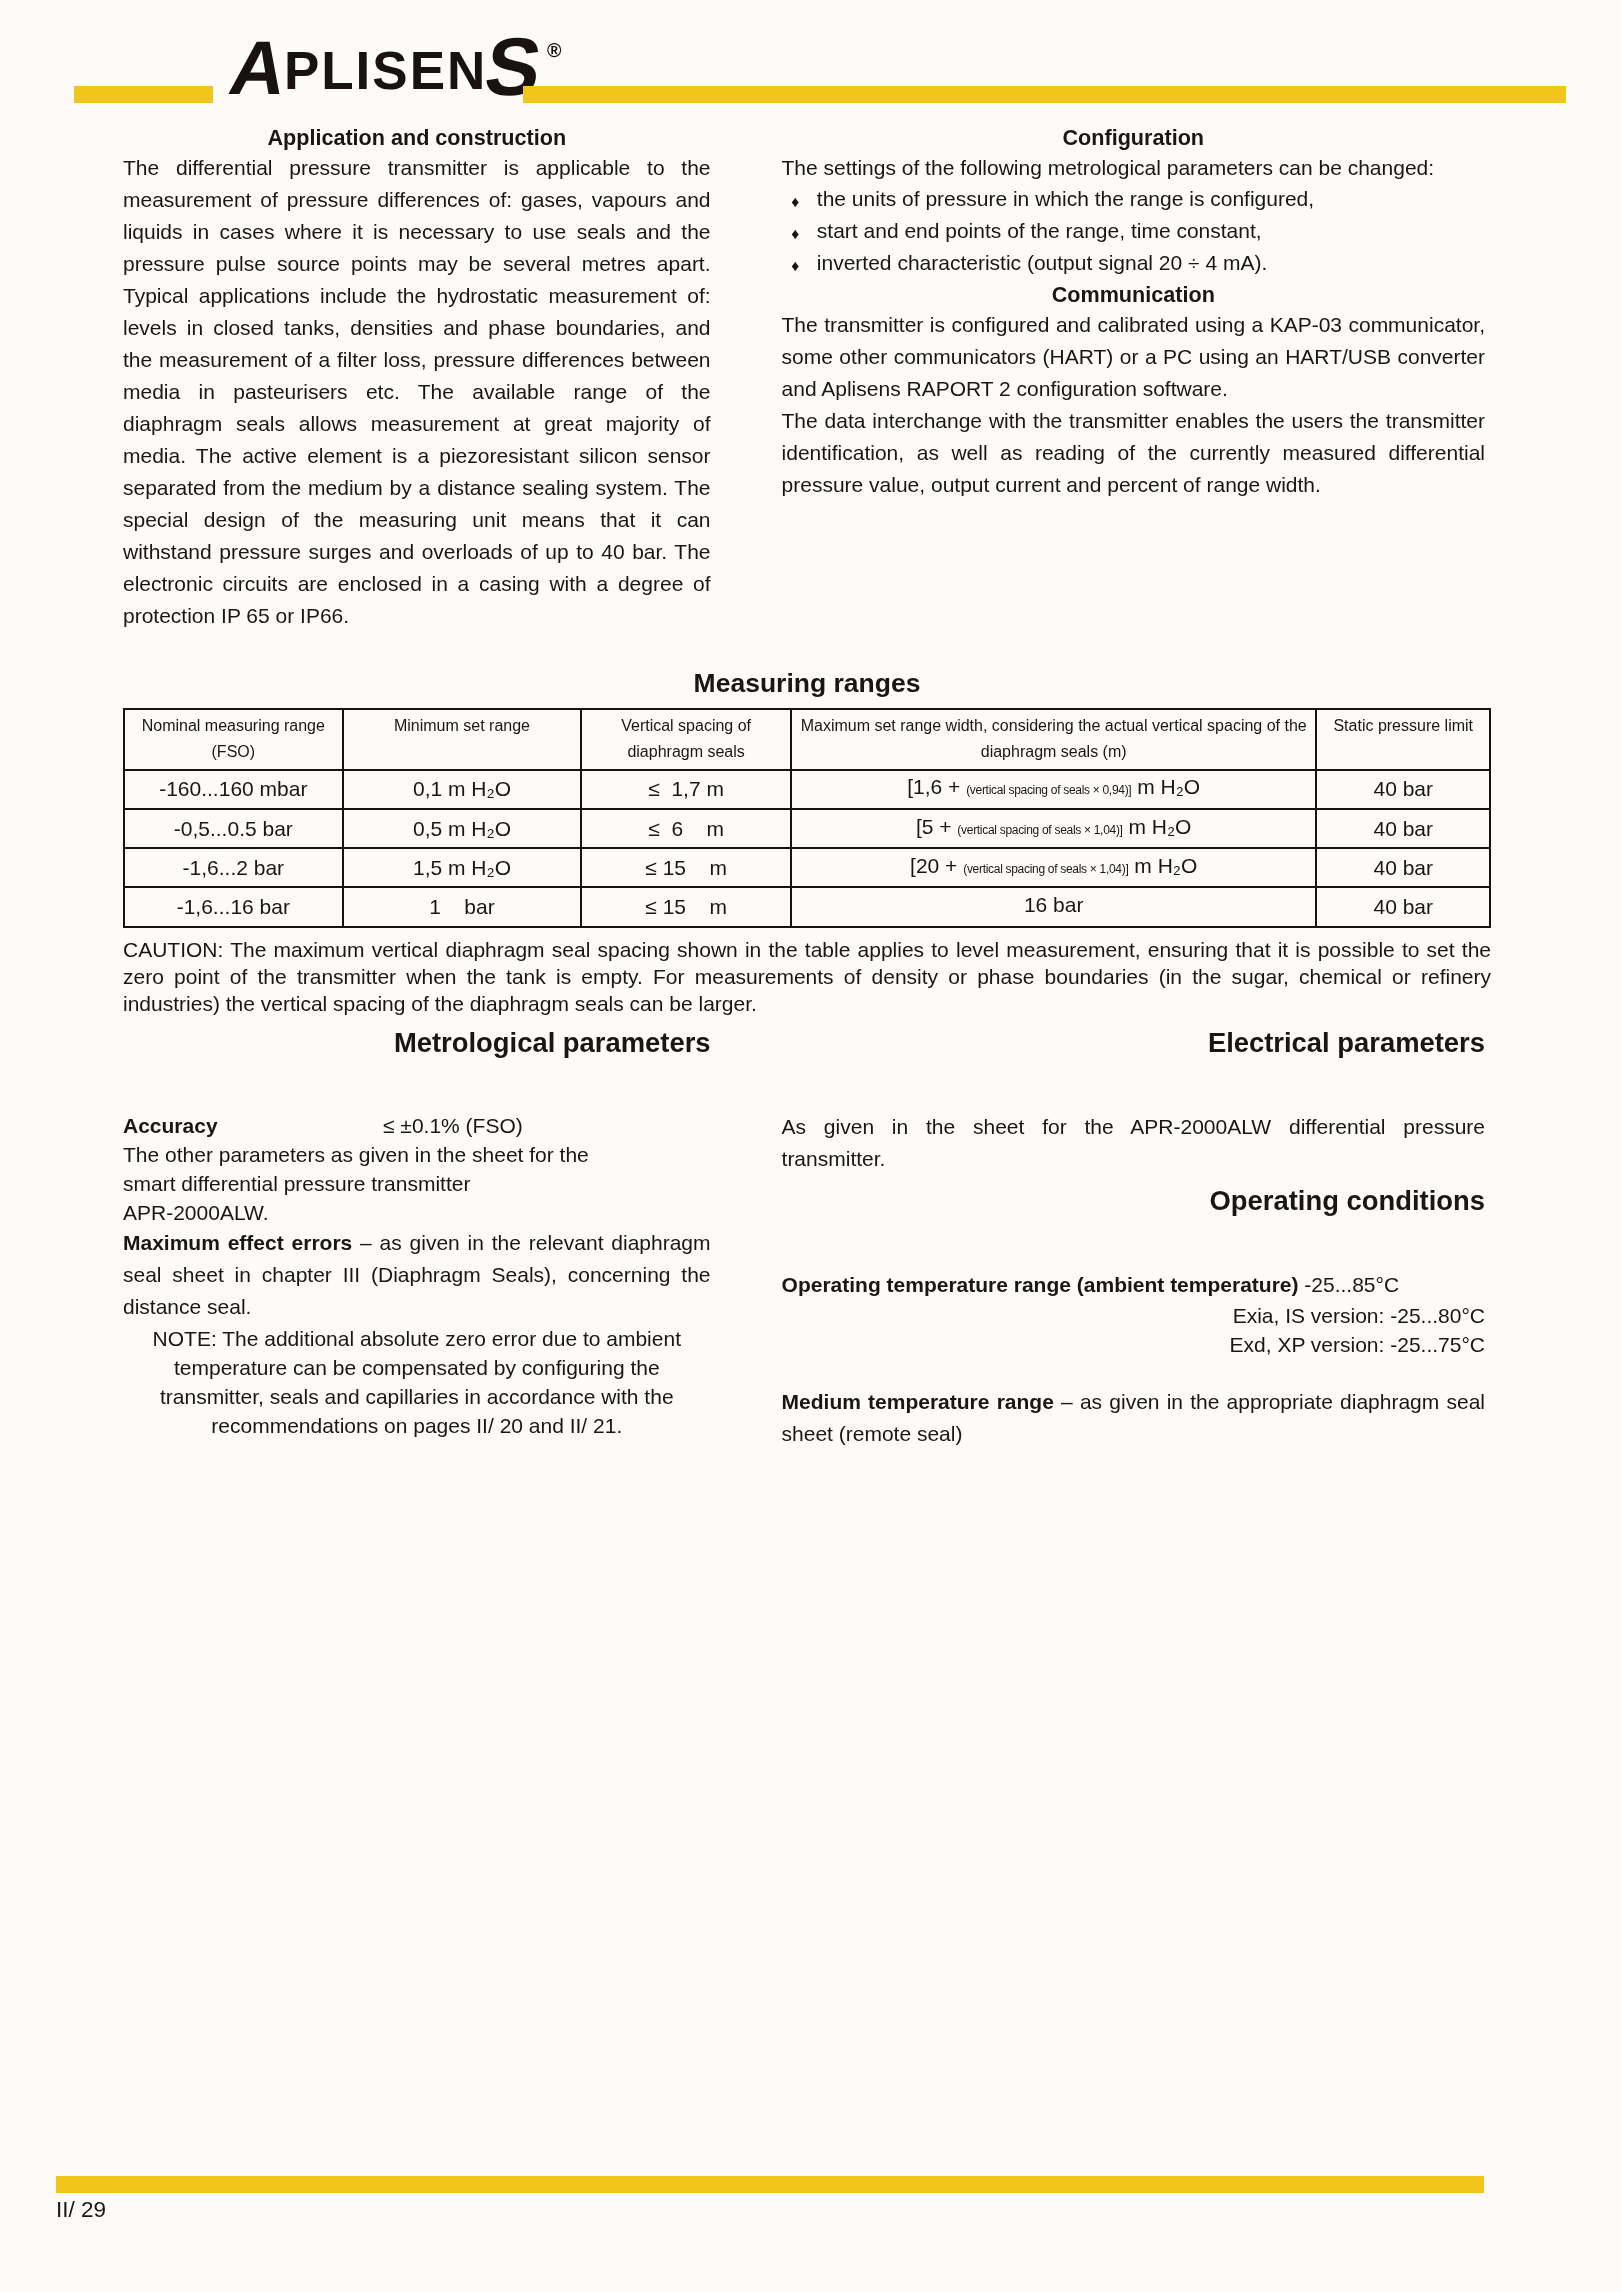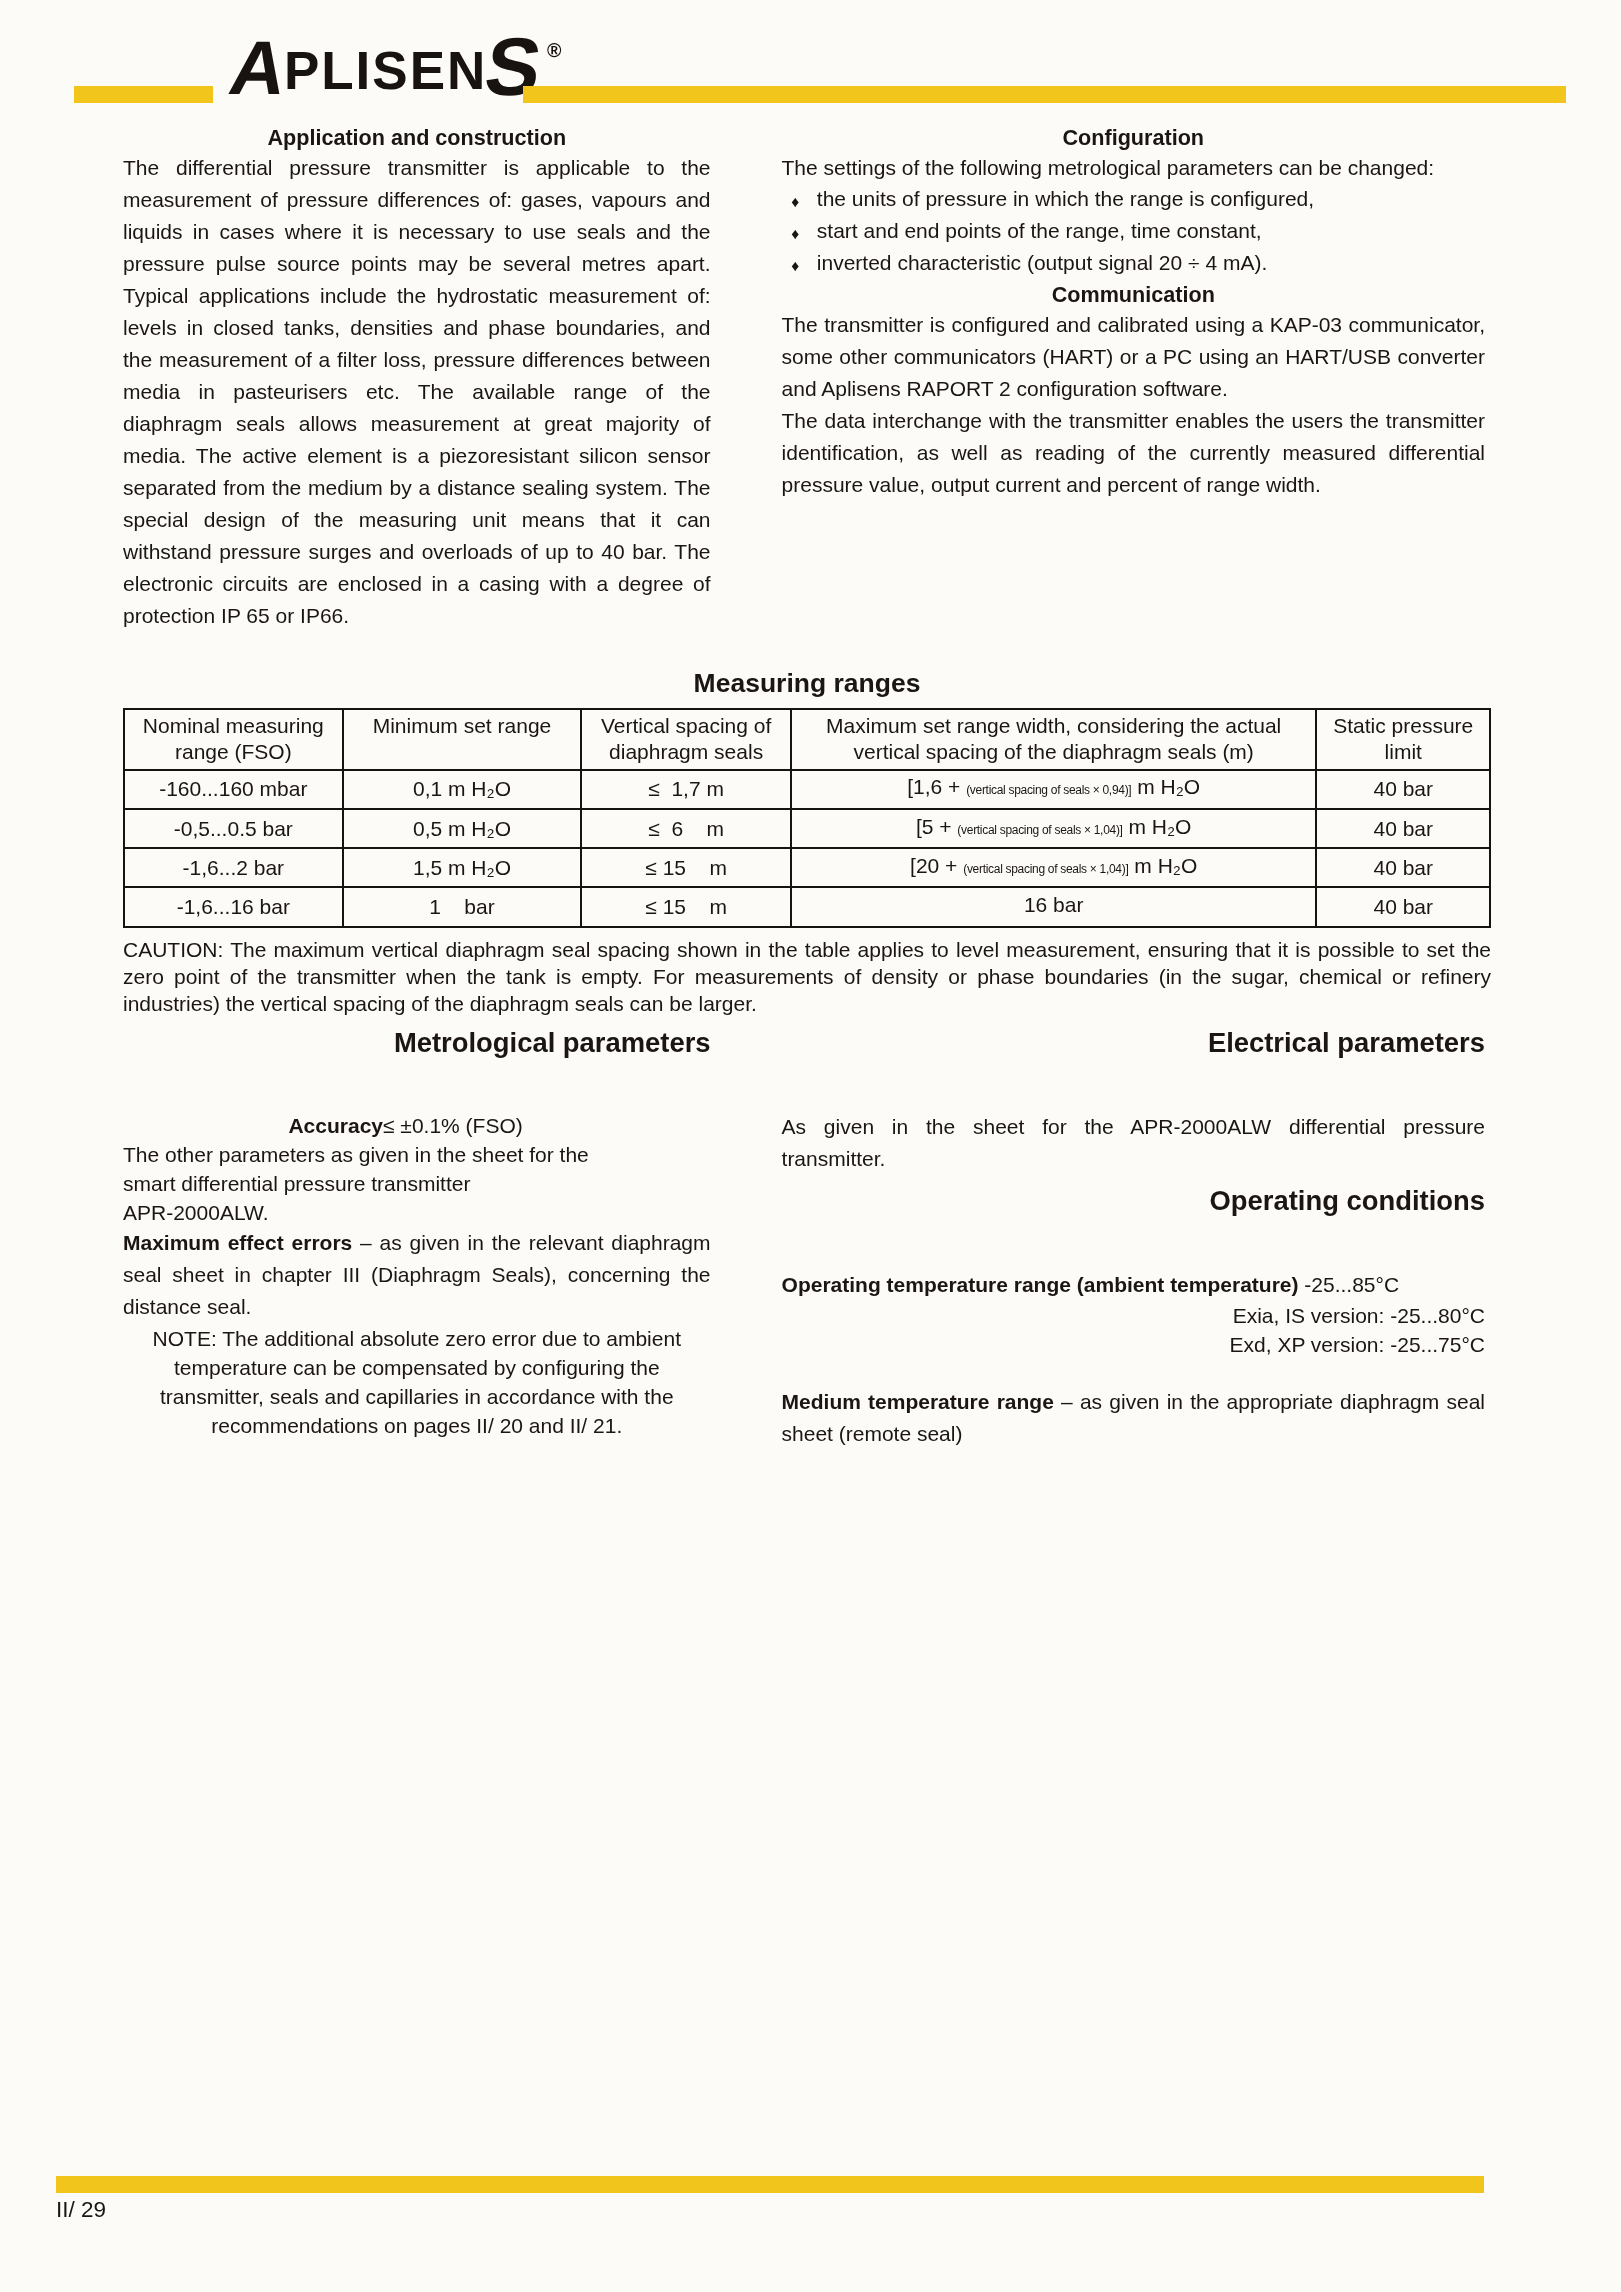--- a/index.html
+++ b/index.html
@@ -31,33 +31,33 @@
   .top-cols { top:123px; }
 
   .bullet { display:flex; font-size:21px; line-height:29px; padding-left:9.8px; }
   .bullet .marker { flex:0 0 25.5px; font-size:15.7px; padding-top:2.9px; }
 
   
   #table-section { position:absolute; left:123px; top:668px; width:1368px; }
   .table-title { font-size:26.5px; font-weight:bold; text-align:center; margin-bottom:8.8px; }
   table { width:100%; border-collapse:collapse; border:2.9px solid #171310; table-layout:fixed; }
   th, td { border:2px solid #171310; }
-  th { font-weight:normal; font-size:21px; line-height:26.5px; vertical-align:top;
+  th { font-weight:normal; font-size:16px; line-height:26.5px; vertical-align:top;
        text-align:center; padding:2.9px 5.9px; }
   td { font-size:21px; line-height:25.5px; text-align:center; padding:3.9px 5.9px; }
   td.pre { white-space:pre; }
   .cond { font-size:12px; letter-spacing:-0.3px; }
   .caution { margin-top:7.8px; font-size:21px; line-height:27px; text-align:justify; }
 
   
   .bottom-cols { top:1025px; }
   .h2 { font-size:27.4px; font-weight:bold; text-align:right; line-height:35px; }
   .sect-gap { margin-bottom:51px; }
   .accuracy-row { display:flex; font-size:21px; line-height:29px; }
-  .accuracy-row .lbl { flex:0 0 260px; font-weight:bold;text-align:right; }
+  .accuracy-row .lbl { flex:0 0 260px; font-weight:bold; }
   .plain-line { font-size:21px; line-height:29px; }
   .b { font-weight:bold; }
   .note-p { font-size:21px; line-height:29px; text-align:center; margin-top:1px; }
   .right-align { text-align:right; }
   .mt28 { margin-top:27.4px; }
   .mt8 { margin-top:7.8px; }
 
   
   #footer-bar { left:56px; top:2176px; width:1428px; }
   #page-number { position:absolute; left:56px; top:2197px; font-size:22.5px; font-weight:normal; }

